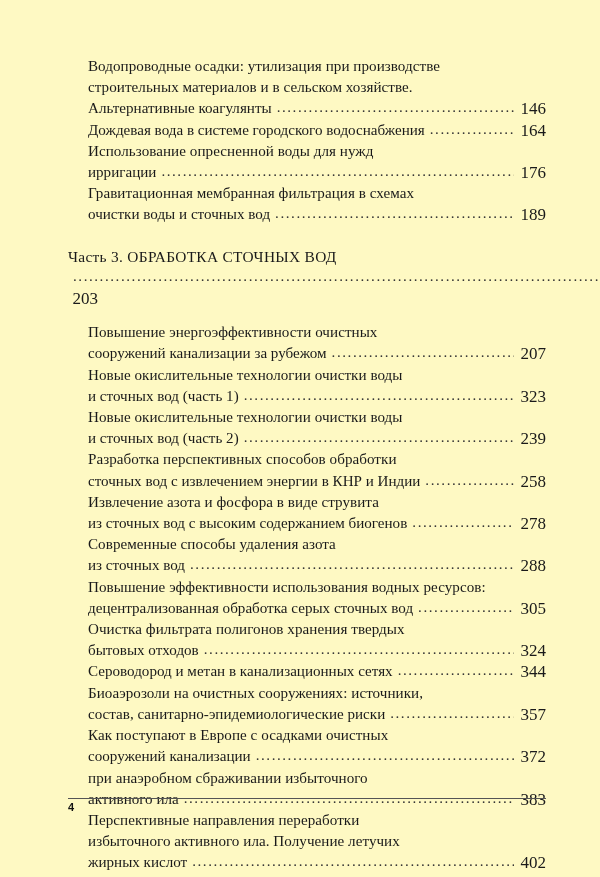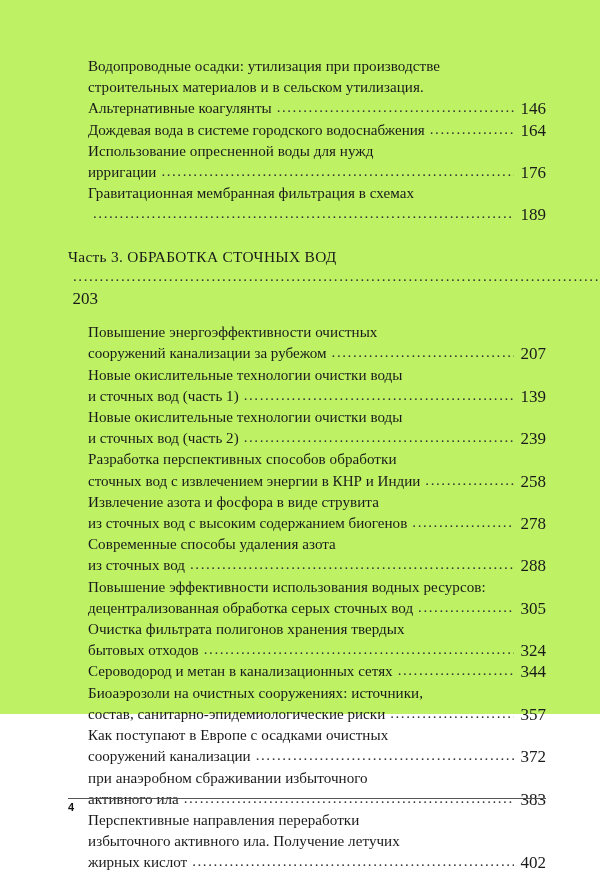--- a/index.html
+++ b/index.html
@@ -15,22 +15,22 @@
     font-family: "Liberation Serif", "DejaVu Serif", serif;
     color: #1a1a1a;
     overflow: hidden;
   }
 
   #page {
     position: absolute;
     left: 0;
     top: 0;
     width: 600px;
-    height: 714px;
-    background: #bef264;
+    height: 877px;
+    background: #fef9c3;
   }
 
   #toc {
     position: absolute;
     left: 68px;
     top: 56px;
     width: 478px;
   }
 
   
@@ -118,21 +118,21 @@
   }
 </style>
 </head>
 <body>
 
 <div id="page">
 
   <div id="toc">
       <div class="entry sub">
         <div class="entry-line">Водопроводные осадки: утилизация при производстве</div>
-        <div class="entry-line">строительных материалов и в сельском утилизация.</div>
+        <div class="entry-line">строительных материалов и в сельском хозяйстве.</div>
         <div class="leader-line">
           <span class="leader-text">Альтернативные коагулянты</span>
           <span class="leader-dots">...........................................................................................................</span>
           <span class="leader-page">146</span>
         </div>
       </div>
       <div class="entry sub">
         <div class="leader-line">
           <span class="leader-text">Дождевая вода в системе городского водоснабжения</span>
           <span class="leader-dots">...........................................................................................................</span>
@@ -143,20 +143,21 @@
         <div class="entry-line">Использование опресненной воды для нужд</div>
         <div class="leader-line">
           <span class="leader-text">ирригации</span>
           <span class="leader-dots">...........................................................................................................</span>
           <span class="leader-page">176</span>
         </div>
       </div>
       <div class="entry sub">
         <div class="entry-line">Гравитационная мембранная фильтрация в схемах</div>
         <div class="leader-line">
+          <span class="leader-text">очистки воды и сточных вод</span>
           <span class="leader-dots">...........................................................................................................</span>
           <span class="leader-page">189</span>
         </div>
       </div>
       <div class="entry part-heading">
         <div class="leader-line">
           <span class="leader-text">Часть 3. ОБРАБОТКА СТОЧНЫХ ВОД</span>
           <span class="leader-dots">...........................................................................................................</span>
           <span class="leader-page">203</span>
         </div>
@@ -168,21 +169,21 @@
           <span class="leader-text">сооружений канализации за рубежом</span>
           <span class="leader-dots">...........................................................................................................</span>
           <span class="leader-page">207</span>
         </div>
       </div>
       <div class="entry sub">
         <div class="entry-line">Новые окислительные технологии очистки воды</div>
         <div class="leader-line">
           <span class="leader-text">и сточных вод (часть 1)</span>
           <span class="leader-dots">...........................................................................................................</span>
-          <span class="leader-page">139</span>
+          <span class="leader-page">323</span>
         </div>
       </div>
       <div class="entry sub">
         <div class="entry-line">Новые окислительные технологии очистки воды</div>
         <div class="leader-line">
           <span class="leader-text">и сточных вод (часть 2)</span>
           <span class="leader-dots">...........................................................................................................</span>
           <span class="leader-page">239</span>
         </div>
       </div>

